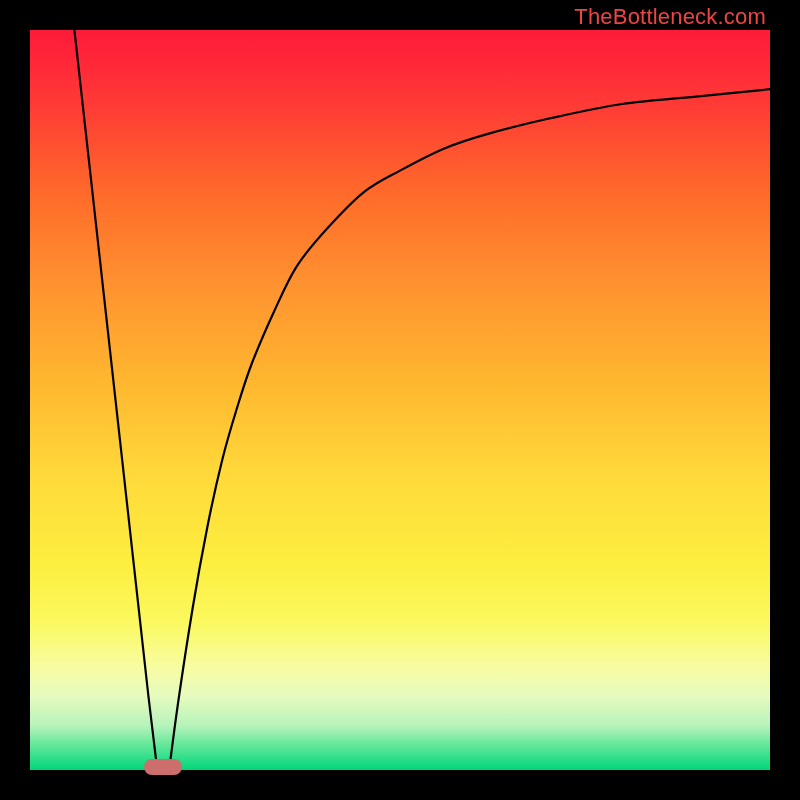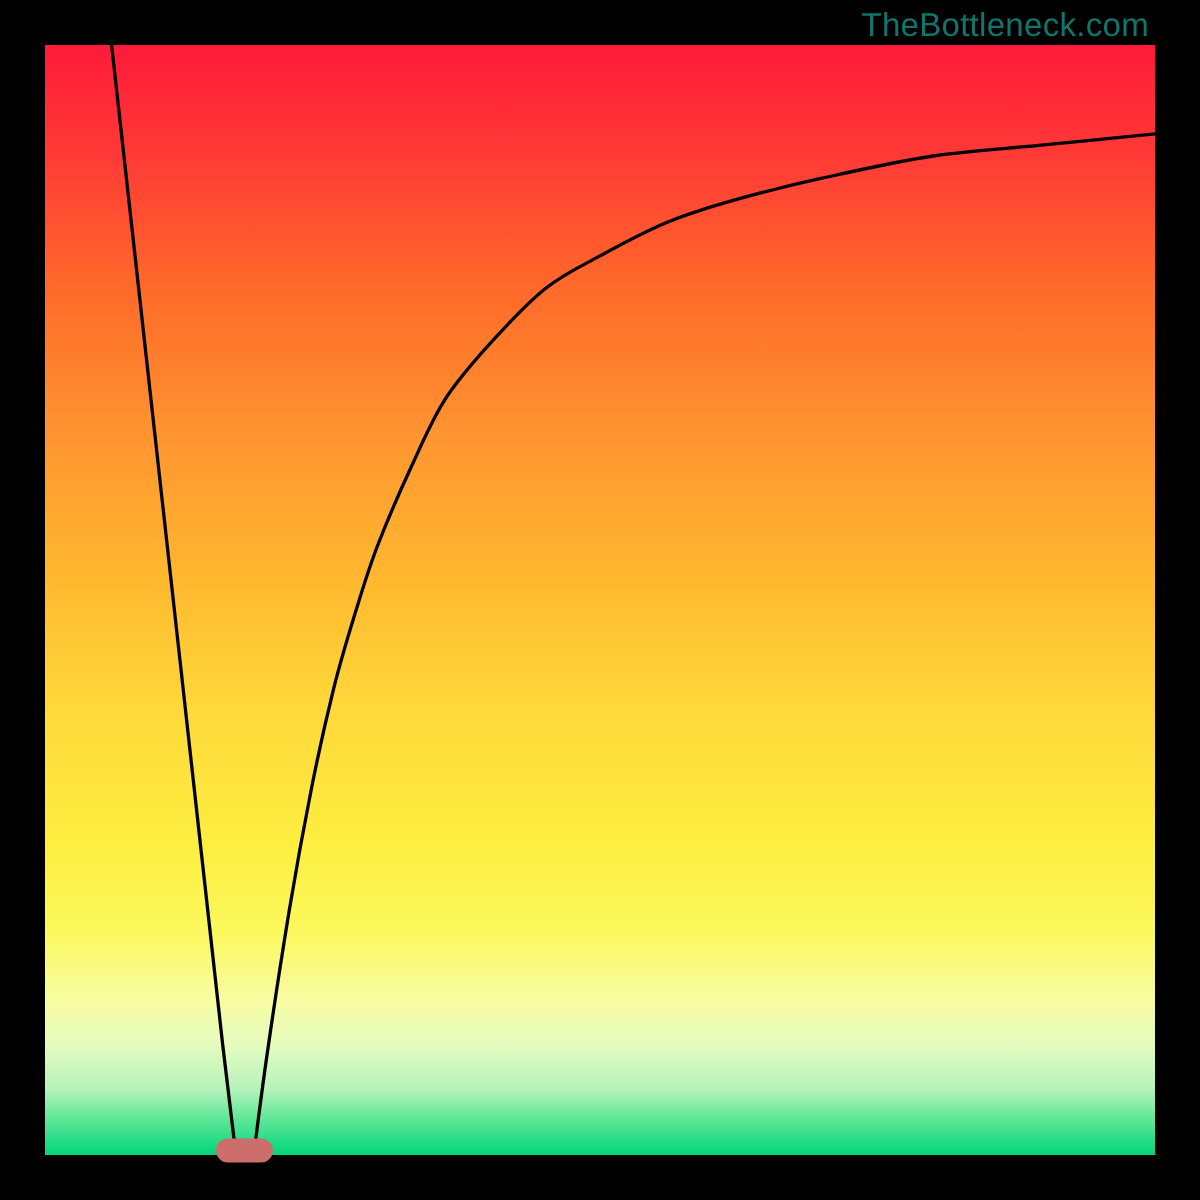--- a/index.html
+++ b/index.html
@@ -20,21 +20,21 @@
     background: #fff;
   }
   .gradient {
     position: absolute;
     inset: 0;
   }
   .watermark {
     position: absolute;
     top: 4px;
     right: 34px;
-    color: #0f766e;
+    color: #ef4444;
     font-size: 22px;
     letter-spacing: 0.2px;
     font-weight: 500;
   }
   svg.overlay {
     position: absolute;
     inset: 0;
   }
   .marker {
     position: absolute;

